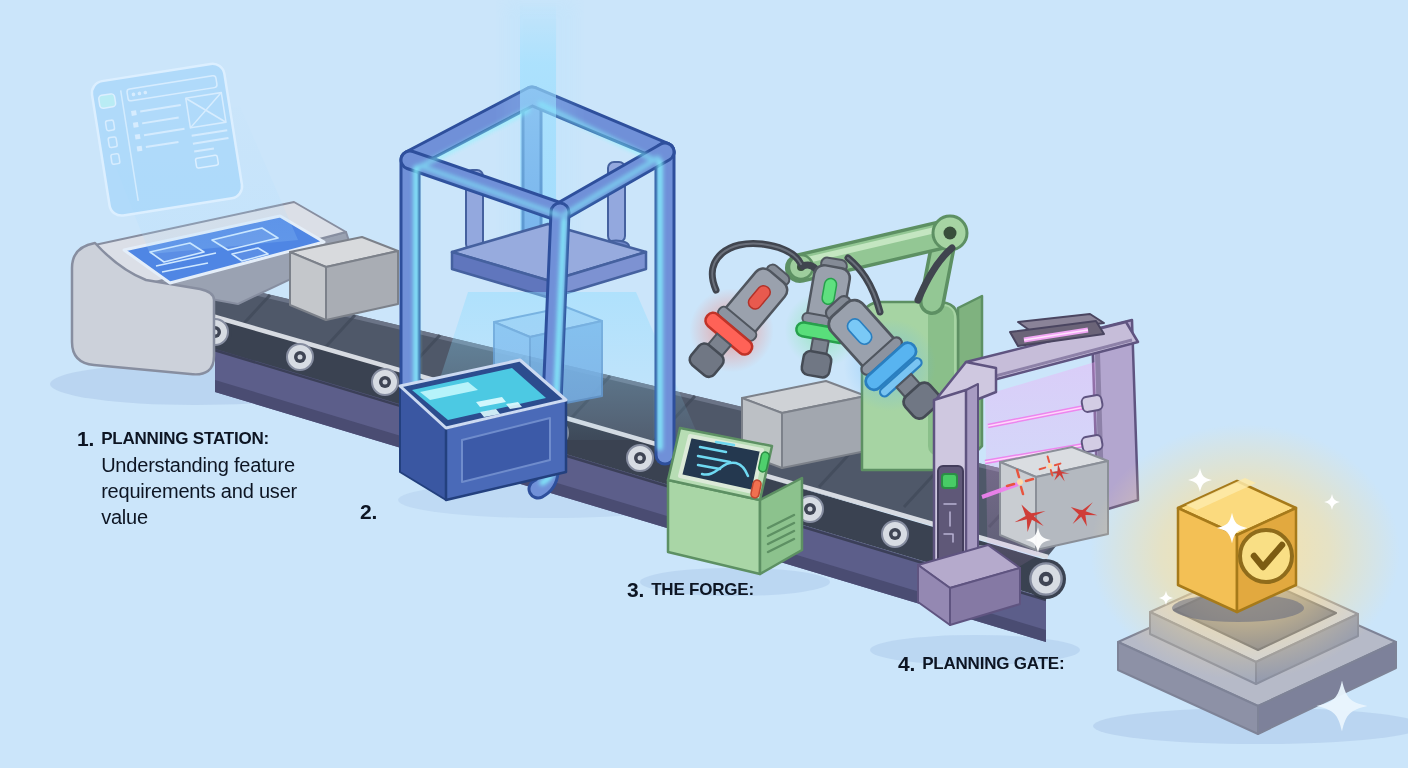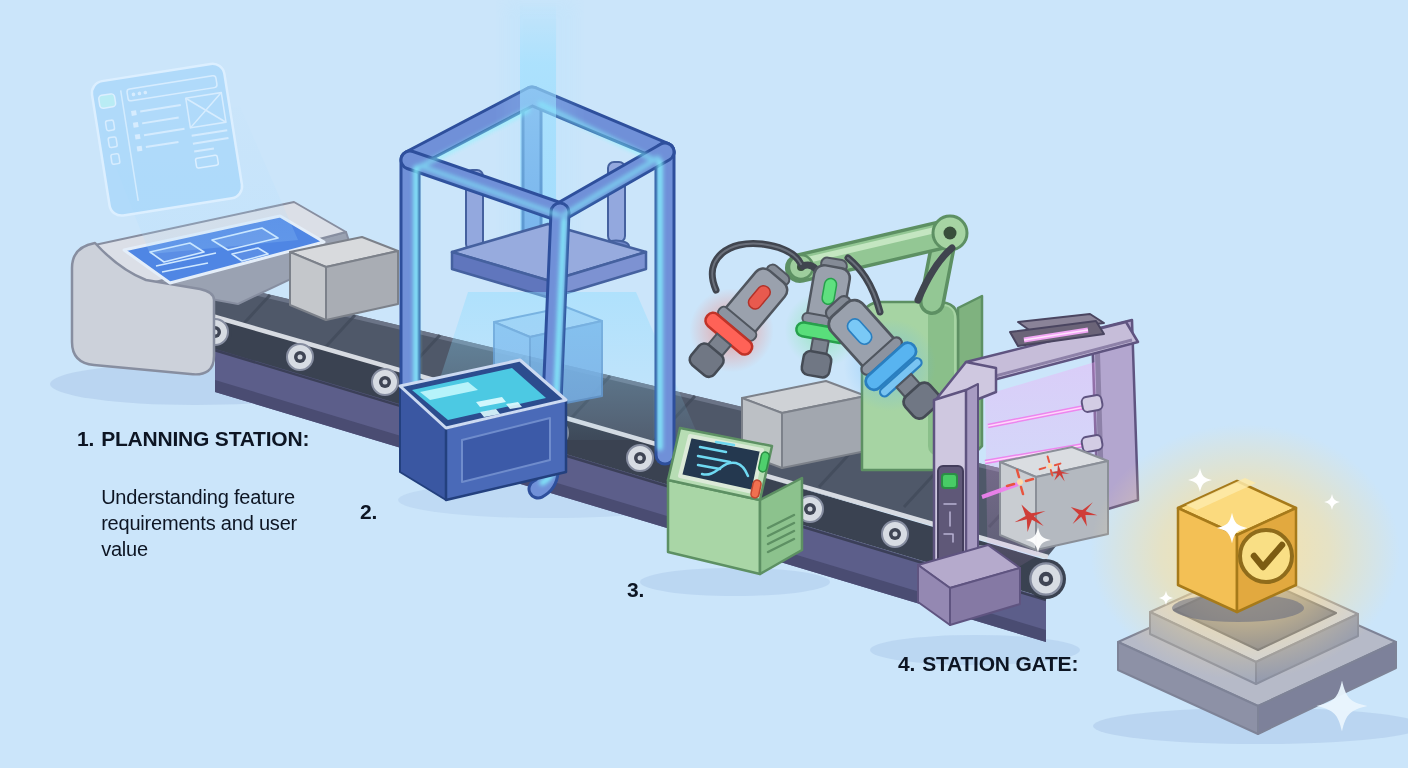--- a/index.html
+++ b/index.html
@@ -3,22 +3,22 @@
 <meta charset="utf-8">
 <style>
   html,body{margin:0;padding:0;}
   .stage{
     position:relative;width:1408px;height:768px;overflow:hidden;
     background:#cbe5fa;font-family:"Liberation Sans",sans-serif;
   }
   .stage svg{position:absolute;inset:0;display:block;}
   .label{position:absolute;display:flex;color:#0d1523;letter-spacing:-0.2px;}
   .label .num{font-weight:700;font-size:21px;line-height:26px;margin-right:7px;}
-  .label .title{font-weight:700;font-size:21px;line-height:26px;white-space:nowrap;}
-  .label .desc{font-weight:400;font-size:20px;line-height:26px;margin-top:32px;}
+  .label .title{font-weight:700;font-size:17px;line-height:26px;white-space:nowrap;}
+  .label .desc{font-weight:400;font-size:20px;line-height:26px;}
   #label-1{left:77px;top:426px;}  #label-1 .body{width:222px;}
   #label-2{left:360px;top:499px;} #label-2 .body{width:200px;}
   #label-3{left:627px;top:577px;} #label-3 .body{width:205px;}
   #label-4{left:898px;top:651px;} #label-4 .body{width:158px;}
 </style>
 </head>
 <body>
 
 <div class="stage">
 <svg viewBox="0 0 1408 768" width="1408" height="768">
@@ -378,21 +378,22 @@
       <div class="title">PLANNING STATION:</div>
       <div class="desc">Understanding feature requirements and user value</div>
     </div>
   </div>
   <div class="label" id="label-2">
     <span class="num">2.</span>
   </div>
   <div class="label" id="label-3">
     <span class="num">3.</span>
     <div class="body">
+      <div class="title">THE FORGE:</div>
     </div>
   </div>
   <div class="label" id="label-4">
     <span class="num">4.</span>
     <div class="body">
-      <div class="title">STATION GATE:</div>
+      <div class="title">PLANNING GATE:</div>
     </div>
   </div>
 </div>
 
 </body></html>

